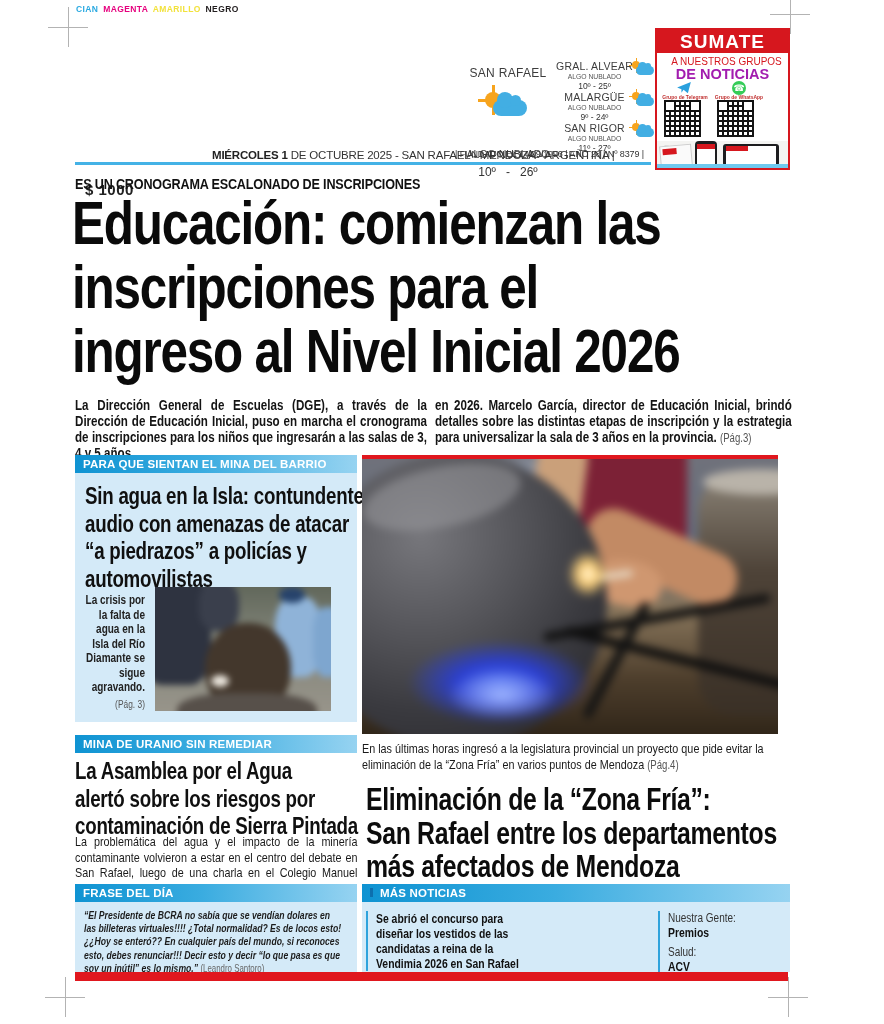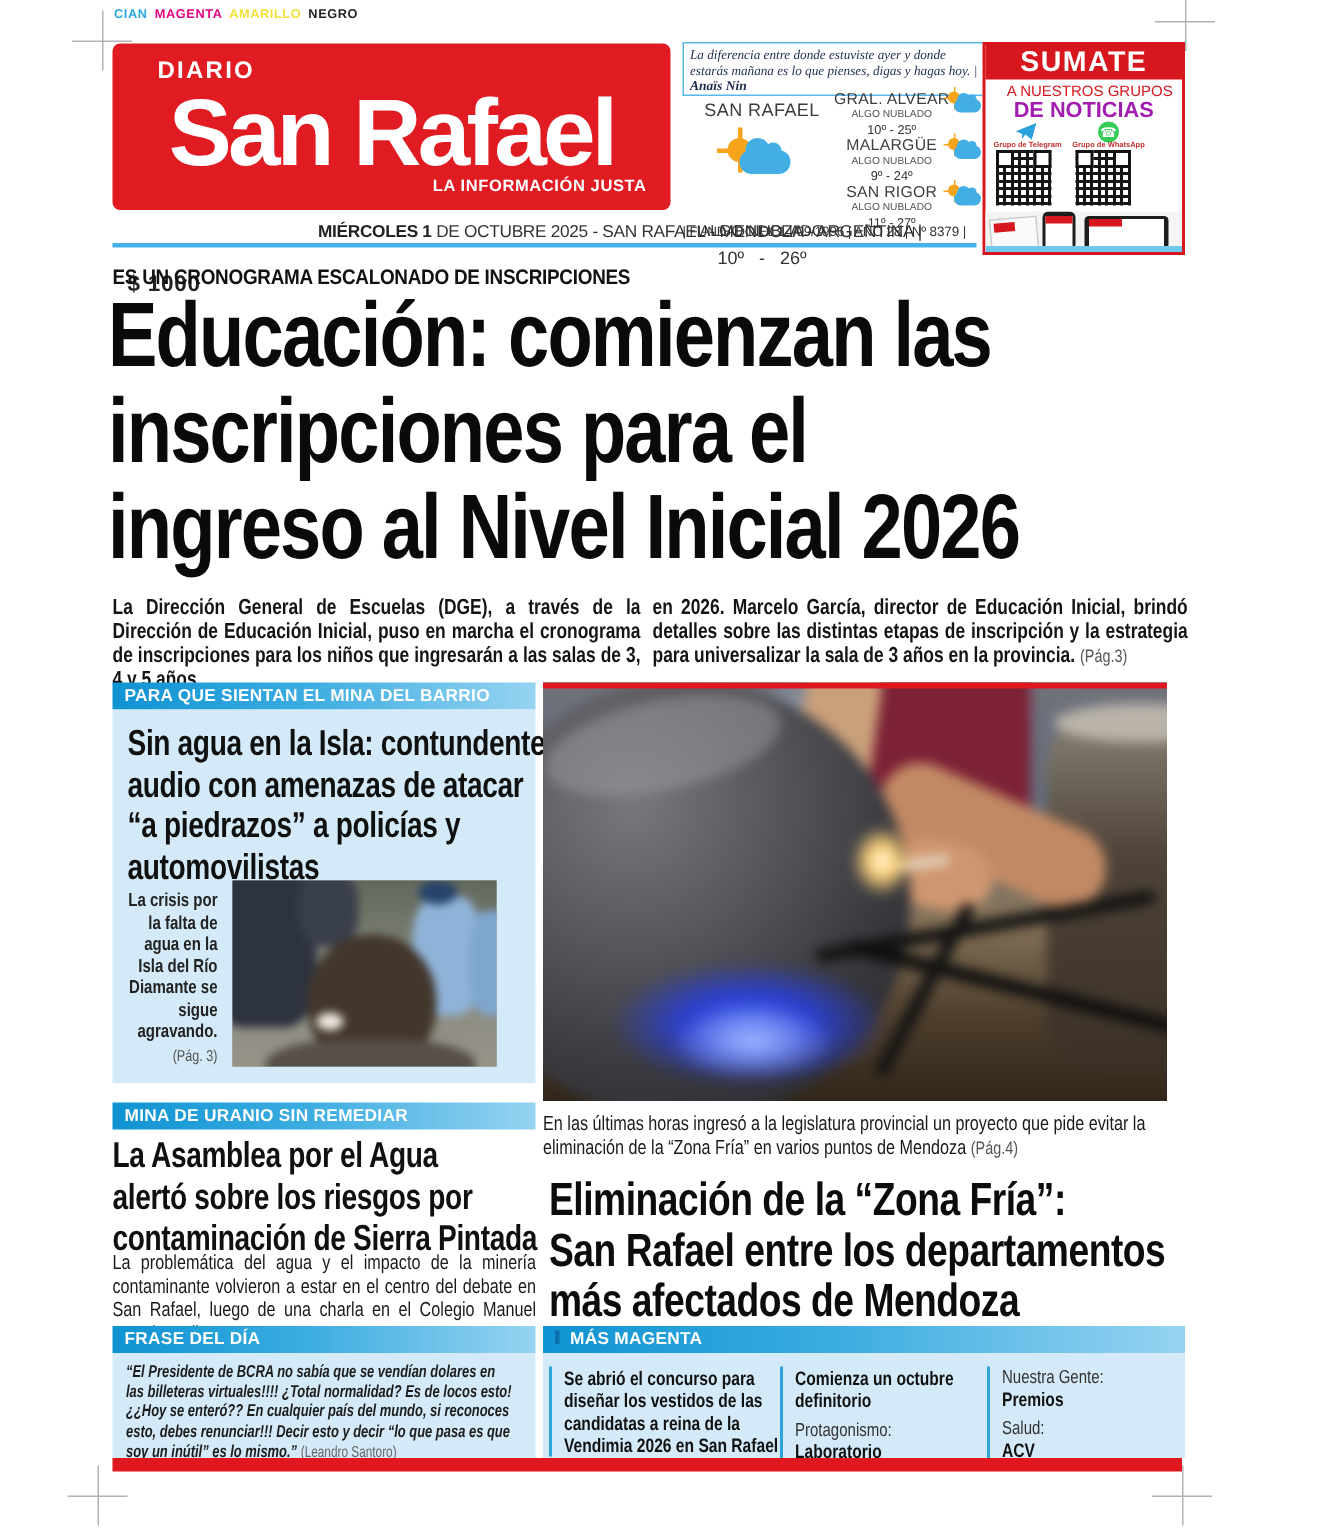--- a/index.html
+++ b/index.html
@@ -197,34 +197,25 @@
     <span class="reg-cian">CIAN</span>
     <span class="reg-magenta">MAGENTA</span>
     <span class="reg-amarillo">AMARILLO</span>
     <span class="reg-negro">NEGRO</span>
   </div>
   <div class="cross" style="left:48px;top:7px;"></div>
   <div class="cross" style="left:770px;top:-6px;"></div>
   <div class="cross" style="left:45px;top:977px;"></div>
   <div class="cross" style="left:768px;top:977px;"></div>
 
-  <div class="abs mast">
-    <div class="diario">DIARIO</div>
-    <div class="title">San Rafael</div>
-    <div class="tagline">LA INFORMACIÓN JUSTA</div>
-  </div>
   <div class="abs price">$ 1000</div>
   <div class="abs dateline"><b>MIÉRCOLES 1</b><span> DE OCTUBRE 2025 - SAN RAFAEL - MENDOZA - ARGENTINA |</span></div>
   <div class="abs blueline"></div>
 
   <div class="abs weather">
-    <div class="wquote">
-      <span>La diferencia entre donde estuviste ayer y donde estarás mañana es lo que pienses, digas y hagas hoy. |</span>
-      <b>Anaïs Nin</b>
-    </div>
     <div class="wmain">
       <div class="city">SAN RAFAEL</div>
       <span class="wicon icon-big" style="left:28px;top:22px;width:48px;height:34px;">
         <span class="sun"></span>
         <span class="cloud"></span>
       </span>
       <div class="cond">ALGO NUBLADO</div>
       <div class="temps">
         <span>10º</span>
         &nbsp;&nbsp;<span>-</span>&nbsp;&nbsp;
@@ -362,30 +353,25 @@
     <div>San Rafael entre los departamentos</div>
     <div>más afectados de Mendoza</div>
   </div>
   <div class="abs bluebox frase-box">
     <div class="frase-quote">
       <span>“El Presidente de BCRA no sabía que se vendían dolares en las billeteras virtuales!!!! ¿Total normalidad? Es de locos esto! ¿¿Hoy se enteró?? En cualquier país del mundo, si reconoces esto, debes renunciar!!! Decir esto y decir “lo que pasa es que soy un inútil” es lo mismo.” </span><span class="author">(Leandro Santoro)</span>
     </div>
   </div>
 
   <div class="abs banner noticias-banner">
-    <span class="tick"></span><span>MÁS MAGENTA</span>
+    <span class="tick"></span><span>MÁS NOTICIAS</span>
   </div>
   <div class="abs bluebox noticias-box">
     <div class="ncol ncol1">
       <span class="big">Se abrió el concurso para diseñar los vestidos de las candidatas a reina de la Vendimia 2026 en San Rafael</span>
-    </div>
-    <div class="ncol ncol2">
-      <span class="big">Comienza un octubre definitorio</span>
-      <span class="lbl">Protagonismo:</span>
-      <span class="val">Laboratorio</span>
     </div>
     <div class="ncol ncol3">
       <span class="lbl" style="margin-top:0;">Nuestra Gente:</span>
       <span class="val">Premios</span>
       <span class="lbl">Salud:</span>
       <span class="val">ACV</span>
     </div>
   </div>
 
   <div class="abs redbar"></div>

